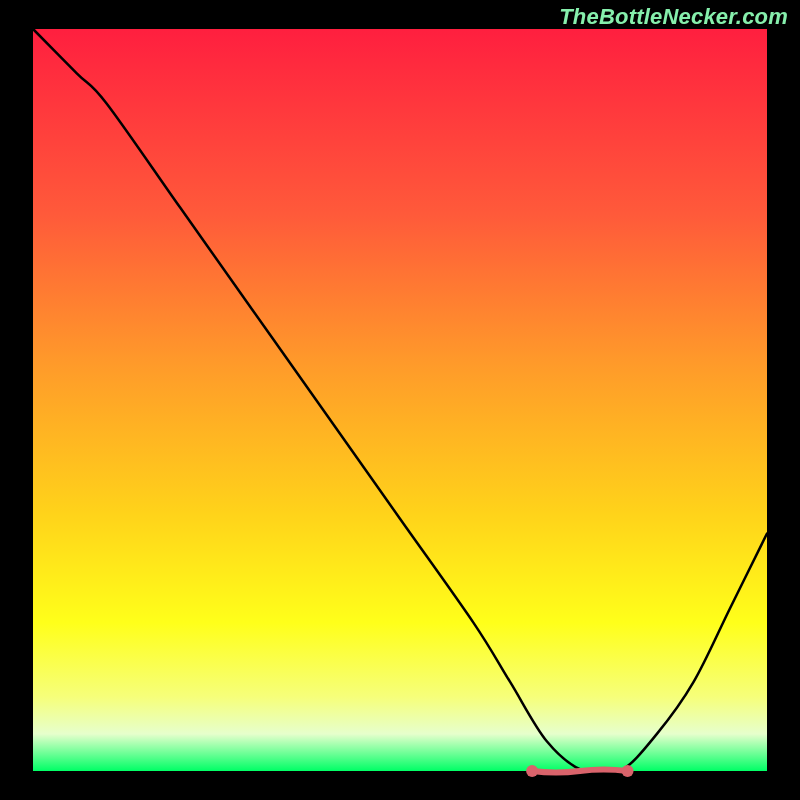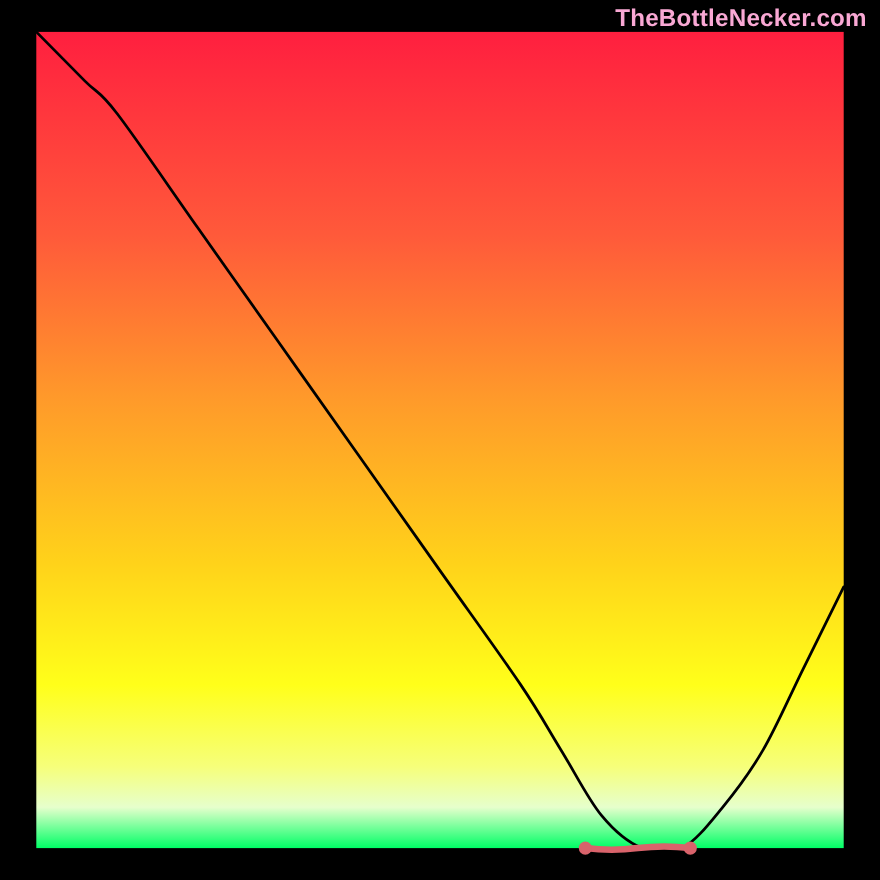--- a/index.html
+++ b/index.html
@@ -17,22 +17,23 @@
     width: 800px;
     height: 800px;
   }
   .watermark {
     position: absolute;
     top: 4px;
     right: 12px;
     font-family: Arial, Helvetica, sans-serif;
     font-size: 22px;
     font-weight: bold;
-    color: #f9a8d4;
+    color: #86efac;
     letter-spacing: 0.2px;
+    font-style: italic;
   }
   svg {
     display: block;
   }
 </style>
 </head>
 <body>
 
 <div class="frame">
   <svg id="chart-svg" width="800" height="800" viewBox="0 0 800 800">

